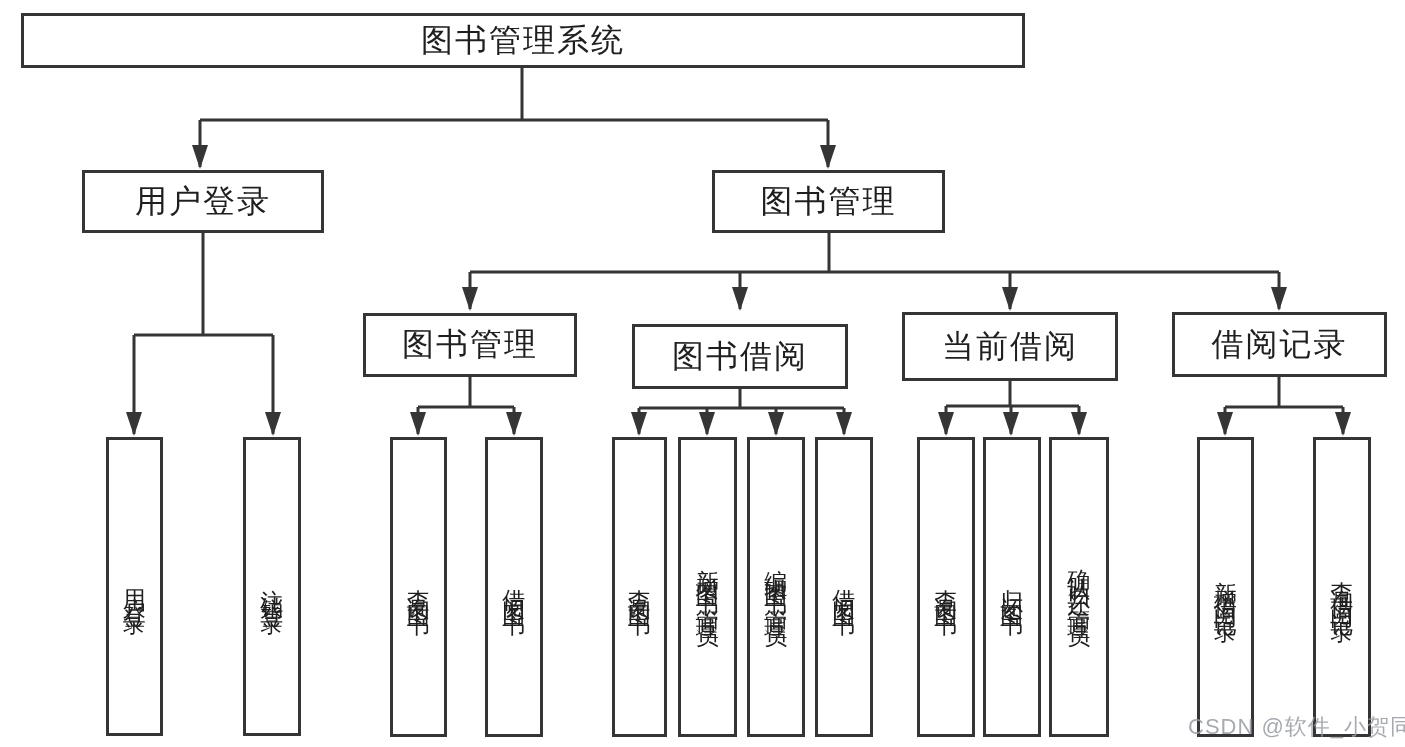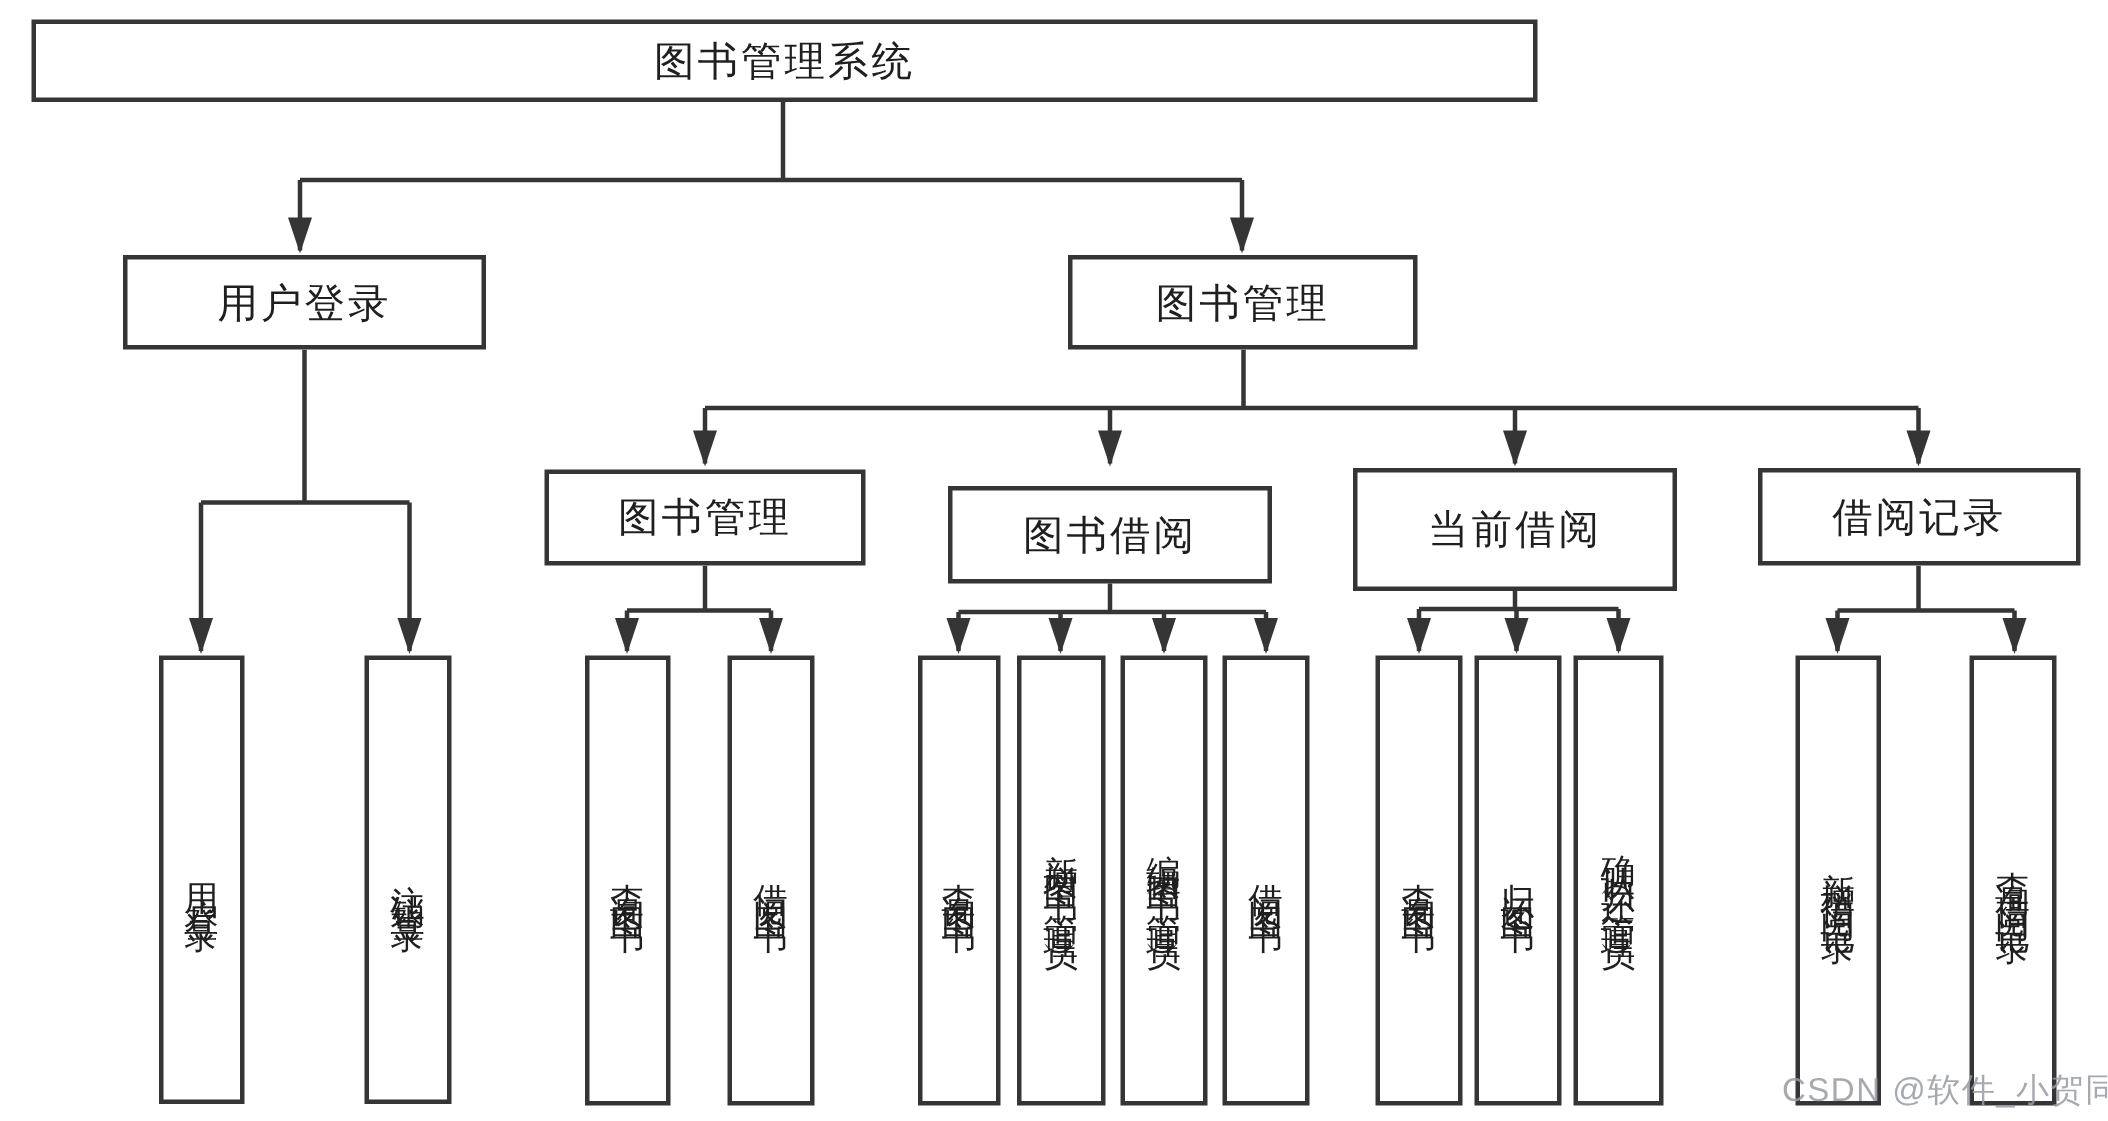--- a/index.html
+++ b/index.html
@@ -6,21 +6,21 @@
   #canvas{
     position:relative;width:1405px;height:747px;background:#ffffff;
     font-family:"Liberation Sans","DejaVu Sans",sans-serif;overflow:hidden;
   }
   #connectors{position:absolute;left:0;top:0;width:1405px;height:747px;}
   .box{
     position:absolute;background:#ffffff;border:3px solid #353535;
     box-sizing:border-box;display:flex;align-items:center;justify-content:center;
     color:#1f1f1f;
   }
-  .h .label{font-size:27px;letter-spacing:2px;white-space:nowrap;}
+  .h .label{font-size:32px;letter-spacing:2px;white-space:nowrap;}
   .v .label{
     writing-mode:vertical-rl;text-orientation:mixed;
     font-size:23px;letter-spacing:8px;line-height:1.15;white-space:nowrap;
   }
   .watermark{
     position:absolute;left:1188px;top:712px;font-size:22px;
     color:rgba(150,155,162,0.85);white-space:nowrap;letter-spacing:1px;
   }
 </style>
 </head>
@@ -78,21 +78,21 @@
   <div class="box h" style="left:712px;top:170px;width:233px;height:63px;">
     <span class="label">图书管理</span>
   </div>
 
   <div class="box h" style="left:363px;top:313px;width:214px;height:64px;">
     <span class="label">图书管理</span>
   </div>
   <div class="box h" style="left:632px;top:324px;width:216px;height:65px;">
     <span class="label">图书借阅</span>
   </div>
-  <div class="box h" style="left:902px;top:312px;width:216px;height:82px;">
+  <div class="box h" style="left:902px;top:312px;width:216px;height:69px;">
     <span class="label">当前借阅</span>
   </div>
   <div class="box h" style="left:1172px;top:312px;width:215px;height:65px;">
     <span class="label">借阅记录</span>
   </div>
 
   <div class="box v" style="left:106px;top:437px;width:57px;height:299px;">
     <span class="label">用户登录</span>
   </div>
   <div class="box v" style="left:243px;top:437px;width:58px;height:299px;">

